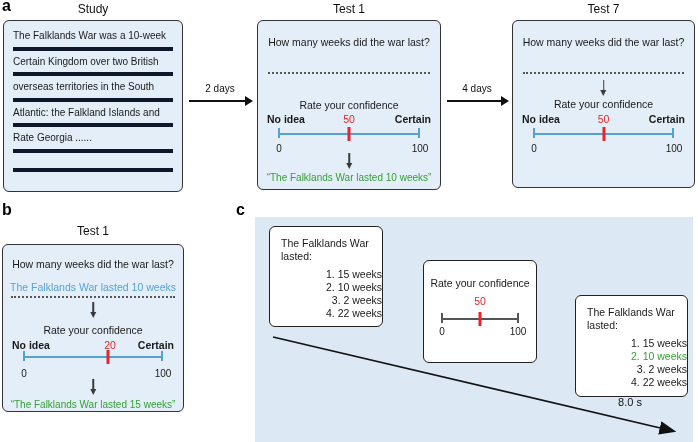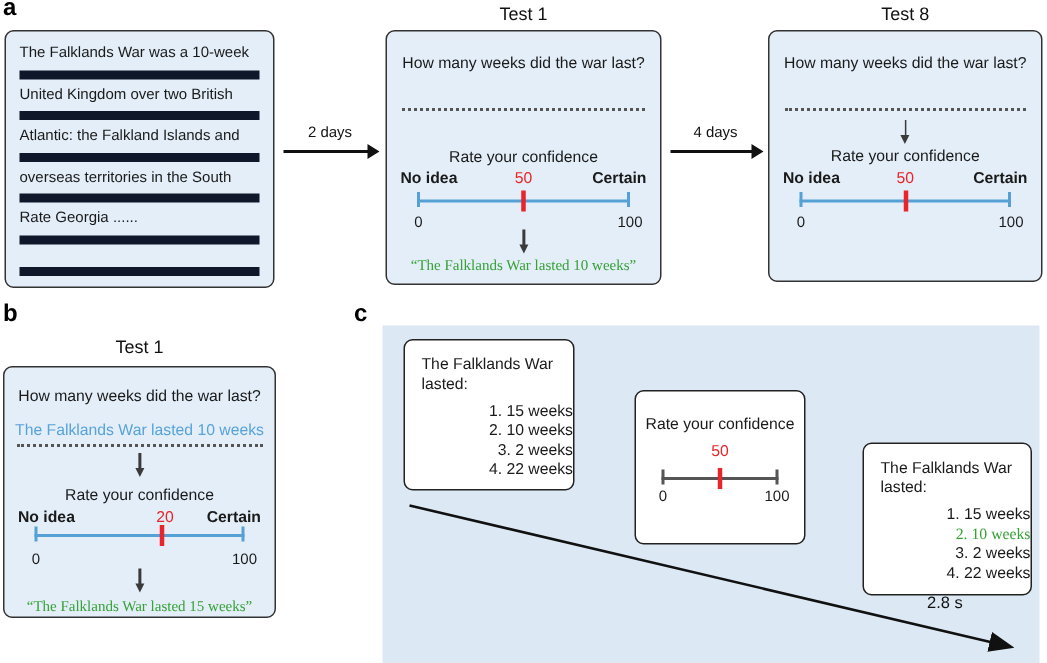--- a/index.html
+++ b/index.html
@@ -7,21 +7,21 @@
             font-family:"Liberation Sans", sans-serif; color:#1a1a1a; overflow:hidden; }
 
   .plabel  { position:absolute; font-weight:bold; font-size:16px; color:#000; }
   .btitle  { position:absolute; font-size:12px; text-align:center; color:#111; }
 
   .bluebox  { position:absolute; background:#e3eef8; border:1.5px solid #333; border-radius:6px; box-sizing:border-box; }
   .whitebox { position:absolute; background:#ffffff; border:1.5px solid #222; border-radius:6px; box-sizing:border-box; }
   .crect    { position:absolute; background:#dce9f4; }
 
   .study-pad { padding:4px 9px 0 9px; }
-  .sline { height:21.5px; line-height:21.5px; border-bottom:6px solid #0f172a;
+  .sline { height:21.5px; line-height:21.5px; border-bottom:4px solid #0f172a;
            font-size:10px; white-space:nowrap; color:#1a1a1a; }
   .sline.empty { height:15px; }
 
   .q   { position:absolute; left:0; right:0; text-align:center; font-size:10.5px; white-space:nowrap; }
   .ans { position:absolute; left:0; right:0; text-align:center; font-size:10px; white-space:nowrap; }
   .dotted { position:absolute; left:10px; right:10px; height:0; border-top:2px dotted #555; }
 
   .slabel { position:absolute; font-size:10.5px; white-space:nowrap;font-weight:bold; }
   .sval   { position:absolute; font-size:10.5px; transform:translateX(-50%); color:#e8252a; }
   .snum   { position:absolute; font-size:10px; text-align:center; }
@@ -37,41 +37,42 @@
 
   .varrow { position:absolute; width:1.5px; background:#3a3a3a; transform:translateX(-50%); }
   .varrow::after { content:""; position:absolute; bottom:-5px; left:50%; transform:translateX(-50%);
                    border-top:6px solid #3a3a3a; border-left:3.5px solid transparent; border-right:3.5px solid transparent; }
 
   .delay  { position:absolute; text-align:center; font-size:10px; color:#111; }
   .harrow { position:absolute; height:2px; background:#111; }
   .harrow::after { content:""; position:absolute; right:-7px; top:-4px;
                    border-left:8px solid #111; border-top:5px solid transparent; border-bottom:5px solid transparent; }
 
-  .green { color:#36a136;font-family:Liberation Serif, serif; }
+  .green { color:#36a136; }
   .blue-text { color:#58a3d9;text-align:center; }
 
   .ctitle { font-size:10.5px; line-height:12.5px; white-space:nowrap; }
   .copt   { font-size:10.5px; line-height:13px; white-space:nowrap;text-align:right; }
   .cdur   { position:absolute; font-size:11px; text-align:center; color:#111; }
   .dsvg   { position:absolute; }
 </style>
 </head>
 <body>
 
 <div class="canvas">
 
   <div class="plabel" style="left:2px; top:-3px;">a</div>
 
+  <div class="btitle" style="left:3px; top:2px; width:180px;">Study</div>
   <div class="bluebox" style="left:3px; top:20px; width:180px; height:172px;">
     <div class="study-pad">
       <div class="sline">The Falklands War was a 10-week</div>
-      <div class="sline">United Kingdom over two British</div>
+      <div class="sline">Certain Kingdom over two British</div>
+      <div class="sline">overseas territories in the South</div>
       <div class="sline">Atlantic: the Falkland Islands and</div>
-      <div class="sline">overseas territories in the South</div>
       <div class="sline">Rate Georgia ......</div>
       <div class="sline empty"></div>
     </div>
   </div>
 
   <div class="delay" style="left:187px; top:83px; width:66px;">2 days</div>
   <div class="harrow" style="left:189px; top:100px; width:57px;"></div>
 
   <div class="btitle" style="left:257px; top:2px; width:184px;">Test 1</div>
   <div class="bluebox" style="left:257px; top:20px; width:184px; height:170px;">
@@ -89,21 +90,21 @@
     </div>
     <div class="snum" style="left:13px; top:122px; width:16px;">0</div>
     <div class="snum" style="right:6px; top:122px; width:28px;">100</div>
     <div class="varrow" style="left:50%; top:132px; height:11px;"></div>
     <div class="ans green" style="top:151px;">“The Falklands War lasted 10 weeks”</div>
   </div>
 
   <div class="delay" style="left:445px; top:83px; width:64px;">4 days</div>
   <div class="harrow" style="left:447px; top:100px; width:55px;"></div>
 
-  <div class="btitle" style="left:512px; top:2px; width:183px;">Test 8</div>
+  <div class="btitle" style="left:512px; top:2px; width:183px;">Test 7</div>
   <div class="bluebox" style="left:512px; top:20px; width:183px; height:168px;">
     <div class="q" style="top:15px;">How many weeks did the war last?</div>
     <div class="dotted" style="top:51px;"></div>
     <div class="varrow" style="left:50%; top:59px; height:11px;"></div>
     <div class="q" style="top:77px;">Rate your confidence</div>
     <div class="slabel" style="left:9px; top:92px;">No idea</div>
     <div class="sval" style="left:50%; top:92px;">50</div>
     <div class="slabel" style="right:9px; top:92px;">Certain</div>
     <div class="scale blue" style="left:20px; right:20px; top:106px;">
       <div class="line"></div>
@@ -178,15 +179,15 @@
     <div class="ctitle">The Falklands War</div>
     <div class="ctitle">lasted:</div>
     <div style="margin-top:6px;">
       <div class="copt">1. 15 weeks</div>
       <div class="copt green">2. 10 weeks</div>
       <div class="copt">3. 2 weeks</div>
       <div class="copt">4. 22 weeks</div>
     </div>
   </div>
 
-  <div class="cdur" style="left:598px; top:396px; width:64px;">2.8 s</div>
+  <div class="cdur" style="left:598px; top:396px; width:64px;">8.0 s</div>
 
 </div>
 
 </body></html>

